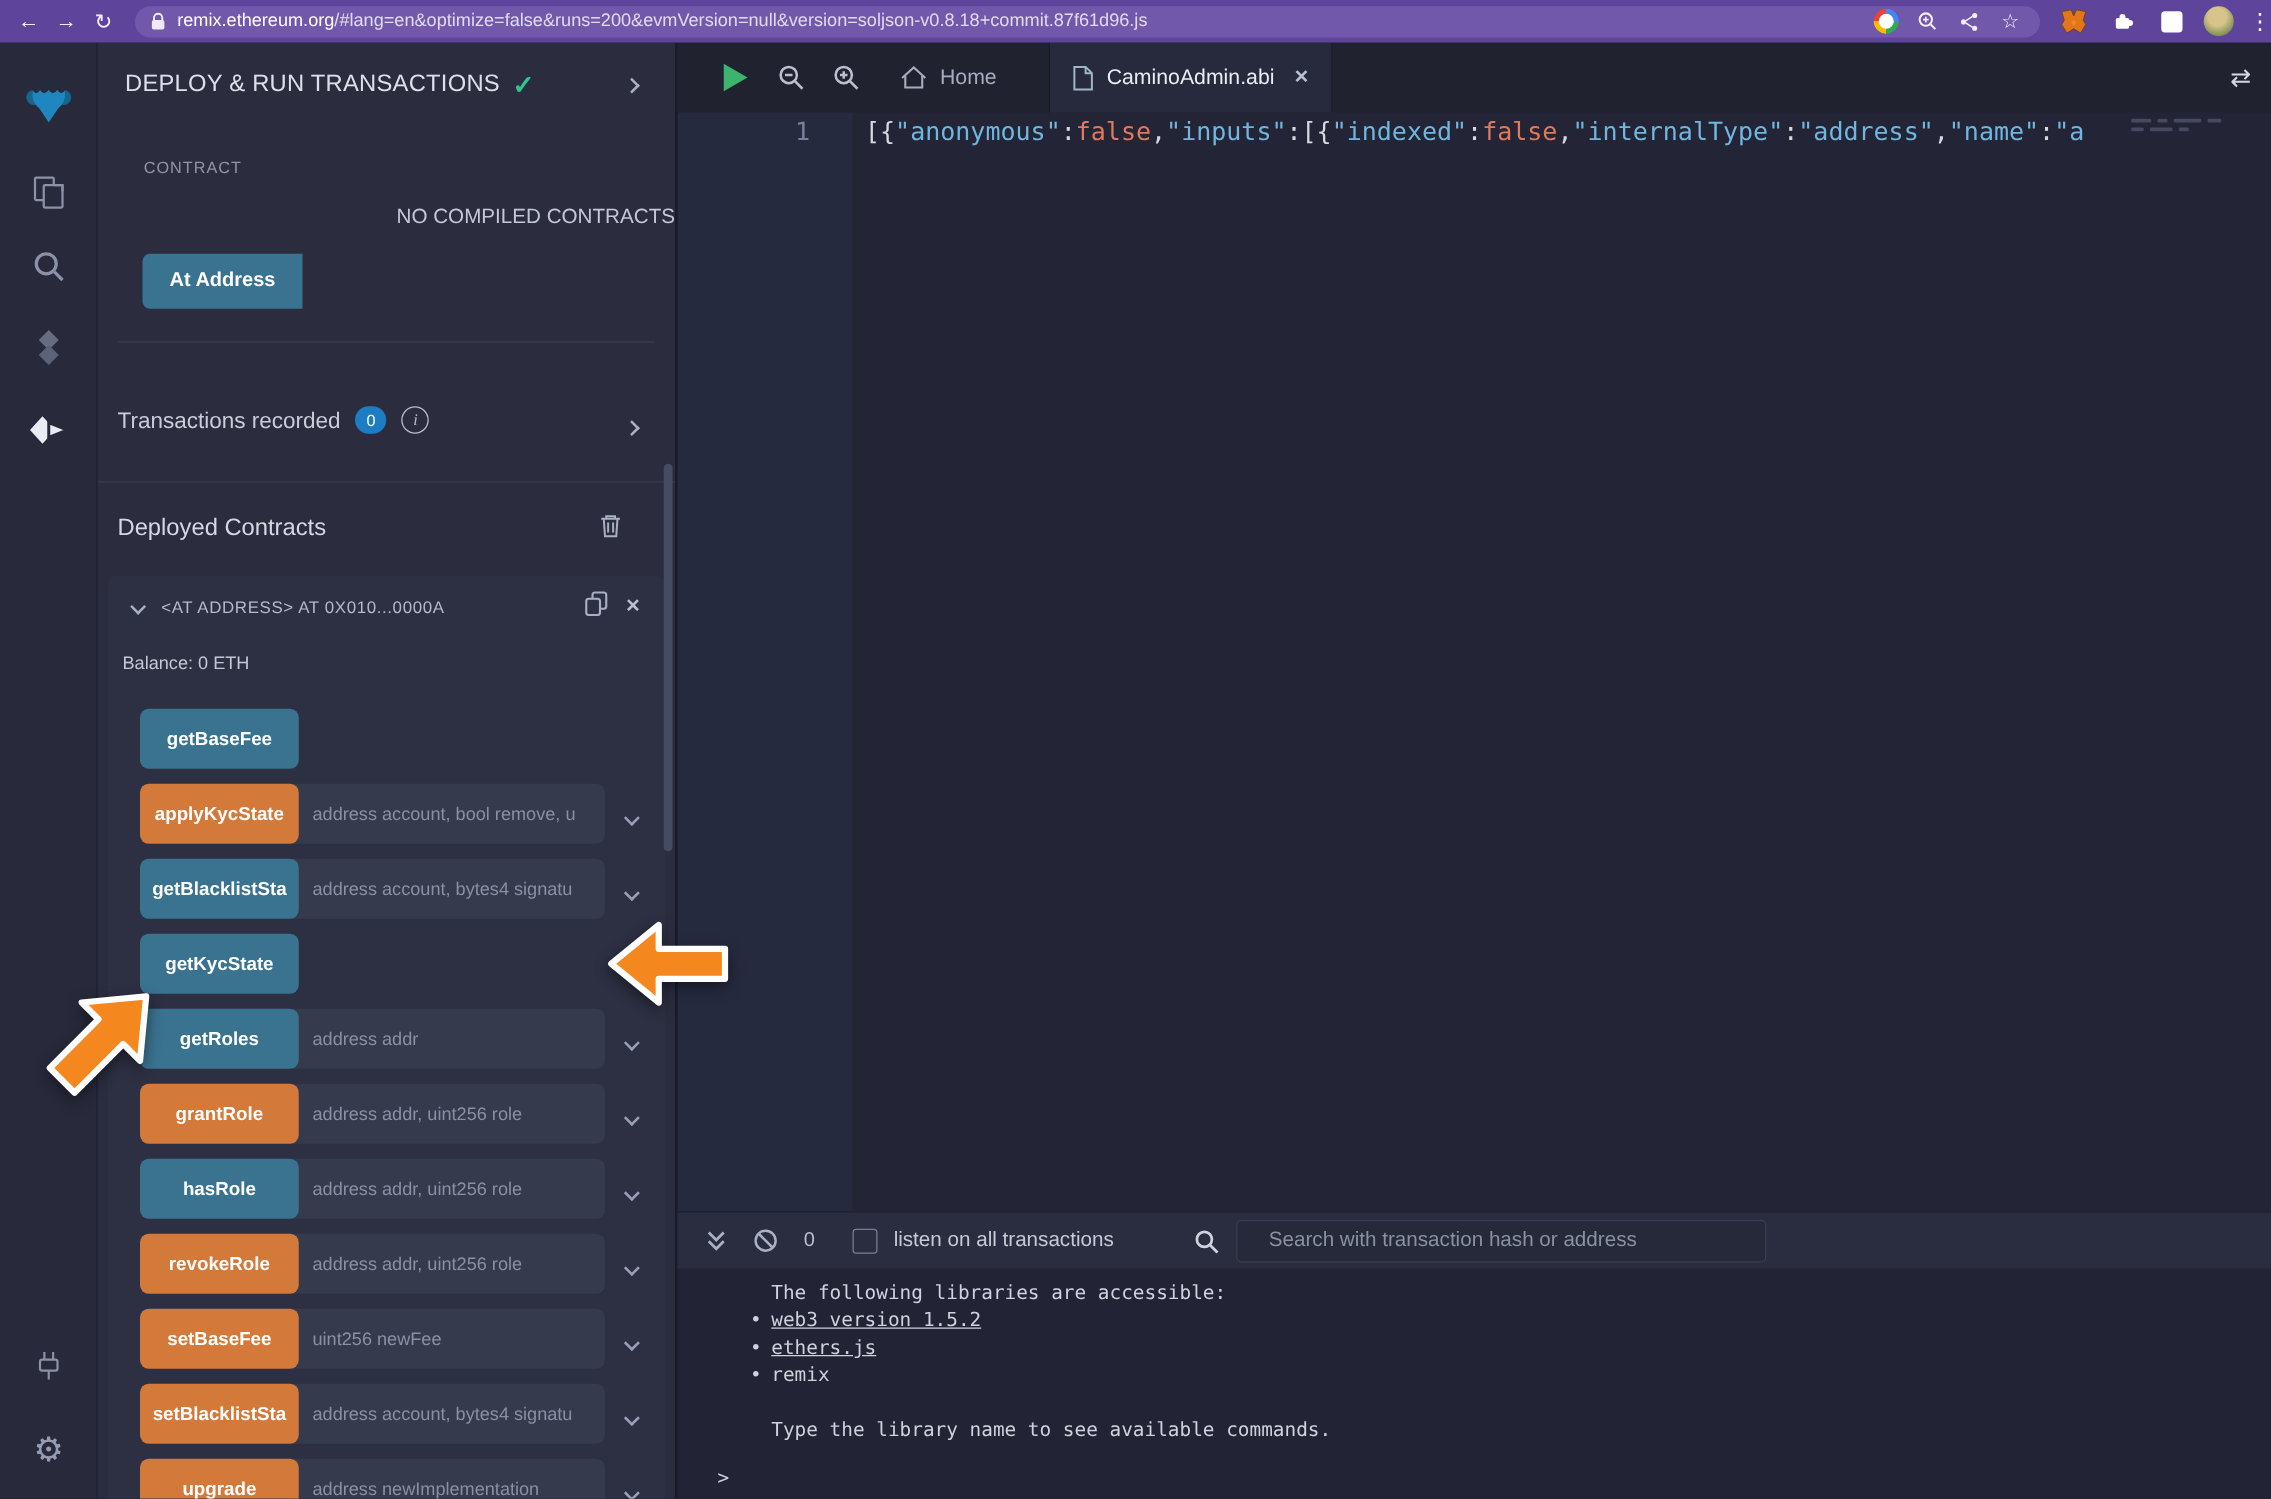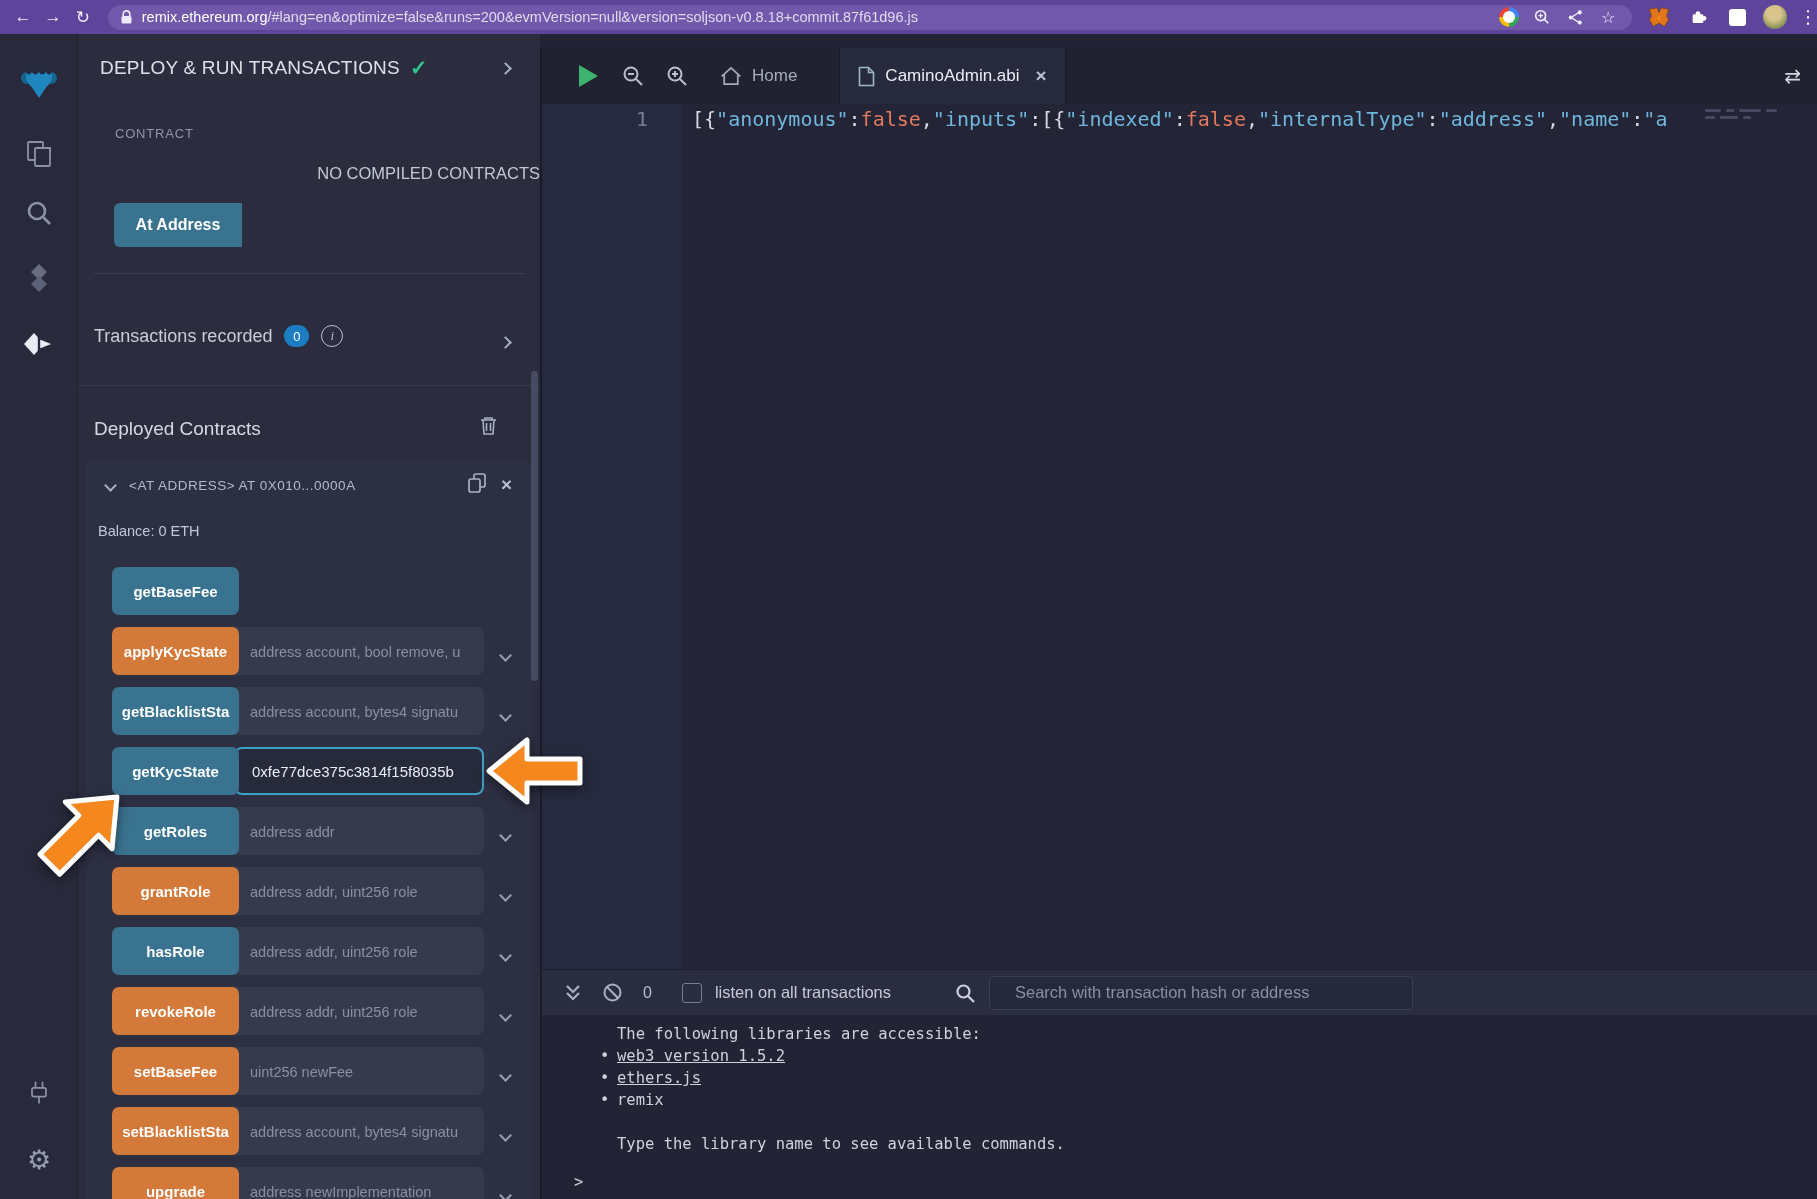--- a/index.html
+++ b/index.html
@@ -41,21 +41,21 @@
   .p-atrow{position:absolute;top:169px;left:36px;height:44px;display:flex;width:390px}
   .at-btn{width:128px;height:44px;background:var(--teal);border:none;border-radius:6px 0 0 6px;color:#fff;font-size:16px;font-weight:bold;cursor:pointer;flex:none}
   .at-input{flex:1;height:44px;background:#363a4d;border:none;border-radius:0 6px 6px 0;color:#c9cdda;font-size:15px;padding:0 14px;min-width:0}
   .p-div1{position:absolute;top:239px;left:16px;right:16px;border-top:1px solid #3a3e52}
   .p-trans{position:absolute;top:277px;left:16px;right:16px;height:36px;display:flex;align-items:flex-end}
   .p-trans-label{font-size:18px;color:#c9cdda}
   .badge{margin-left:12px;min-width:25px;height:22px;border-radius:11px;background:var(--badge);color:#fff;font-size:13px;display:flex;align-items:center;justify-content:center;padding:0 7px}
   .info-ic{margin-left:12px;width:22px;height:22px;border-radius:50%;border:1.5px solid #b8bdcf;color:#b8bdcf;font-size:13px;display:flex;align-items:center;justify-content:center;font-family:"Liberation Serif",serif;font-style:italic}
   .p-trans .chev{margin-left:auto;margin-right:14px}
   .p-div2{position:absolute;top:351px;left:0;right:0;border-top:1px solid #383c4f}
-  .p-depl{position:absolute;top:372px;left:16px;right:14px;height:34px;display:flex;align-items:flex-end}
+  .p-depl{position:absolute;top:372px;left:16px;right:14px;height:34px;display:flex;align-items:center}
   .p-depl-title{font-size:19px;color:#d5d8e2}
   .trash{margin-left:auto;margin-right:28px;cursor:pointer}
   .card{position:absolute;top:427px;left:8px;right:8px;bottom:0;background:#2d3043;border-radius:6px 6px 0 0;overflow:hidden}
   .card-head{position:absolute;top:4px;left:0;right:0;height:40px;display:flex;align-items:center;padding:0 20px;gap:14px}
   .card-head .chev{flex:none}
   .card-title{font-size:13.5px;color:#b4bac9;letter-spacing:.5px;flex:1;white-space:nowrap;overflow:hidden}
   .x-ic{color:#b9bfcf;font-size:19px;cursor:pointer;font-weight:bold}
   .balance{position:absolute;top:62px;left:12px;font-size:14.5px;color:#c2c7d5}
   #fn-list{position:absolute;top:106px;left:0;right:0}
   .fn-row{display:flex;align-items:center;height:48px;margin:0 0 12px 26px;position:relative;width:372px}
@@ -63,21 +63,21 @@
   .fn-btn.orange{background:var(--orange)}
   .fn-btn.teal{background:var(--teal)}
   .fn-input{flex:1;height:48px;margin-left:-5px;border-radius:0 7px 7px 0;background:#363a4d;border:none;color:#e9edf5;font-size:15px;padding:0 16px;min-width:0}
   .fn-input::placeholder{color:#8a90a3;font-size:14.5px}
   .fn-input.focused{border:2px solid #3da0c9;border-radius:8px;background:#262a3a}
   .fn-chev{position:absolute;right:-26px;top:19px}
   .fn-chev .chev{border-color:#9aa0b8;border-width:2.5px}
   .at-input::placeholder{color:#8a90a3}
   .p-scroll{position:absolute;right:2px;top:337px;width:7px;height:310px;background:#474b61;border-radius:4px}
   
-  #editor{position:absolute;left:540px;top:48px;width:1277px;height:935px;background:#232435;border-left:2px solid #1a1b28}
+  #editor{position:absolute;left:540px;top:34px;width:1277px;height:935px;background:#232435;border-left:2px solid #1a1b28}
   .tabbar{height:56px;background:#212230;display:flex;align-items:center}
   .play-btn{margin-left:34px;cursor:pointer;display:flex}
   .zoom-btn{margin-left:22px;cursor:pointer;display:flex}
   .tab{display:flex;align-items:center;gap:10px;height:56px;padding:0 18px;font-size:17px;cursor:pointer}
   .tab.home{margin-left:14px;color:#a6acc0}
   .tab.active{margin-left:24px;background:#262a3c;color:#e9ecf3;border-left:1px solid #1a1b28;border-right:1px solid #1a1b28}
   .tab-close{color:#b9bfcf;font-size:19px;font-weight:bold;margin-left:6px}
   .swap-ic{margin-left:auto;margin-right:16px;color:#d2d6e2;font-size:20px;cursor:pointer}
   .codearea{position:absolute;top:56px;left:0;right:0;bottom:0;overflow:hidden}
   .gutter{position:absolute;left:0;top:0;bottom:0;width:140px;background:#262a3e}
@@ -261,21 +261,20 @@
   </div>
 
   <div class="fn-row">
     <button class="fn-btn teal">getBlacklistSta</button>
     <input class="fn-input" placeholder="address account, bytes4 signatu" style="">
     <span class="fn-chev"><span class="chev down"></span></span>
   </div>
 
   <div class="fn-row">
     <button class="fn-btn teal">getKycState</button>
-    <input class="fn-input filled focused" value="0xfe77dce375c3814f15f8035b" style="">
 
   </div>
 
   <div class="fn-row">
     <button class="fn-btn teal">getRoles</button>
     <input class="fn-input" placeholder="address addr" style="">
     <span class="fn-chev"><span class="chev down"></span></span>
   </div>
 
   <div class="fn-row">

